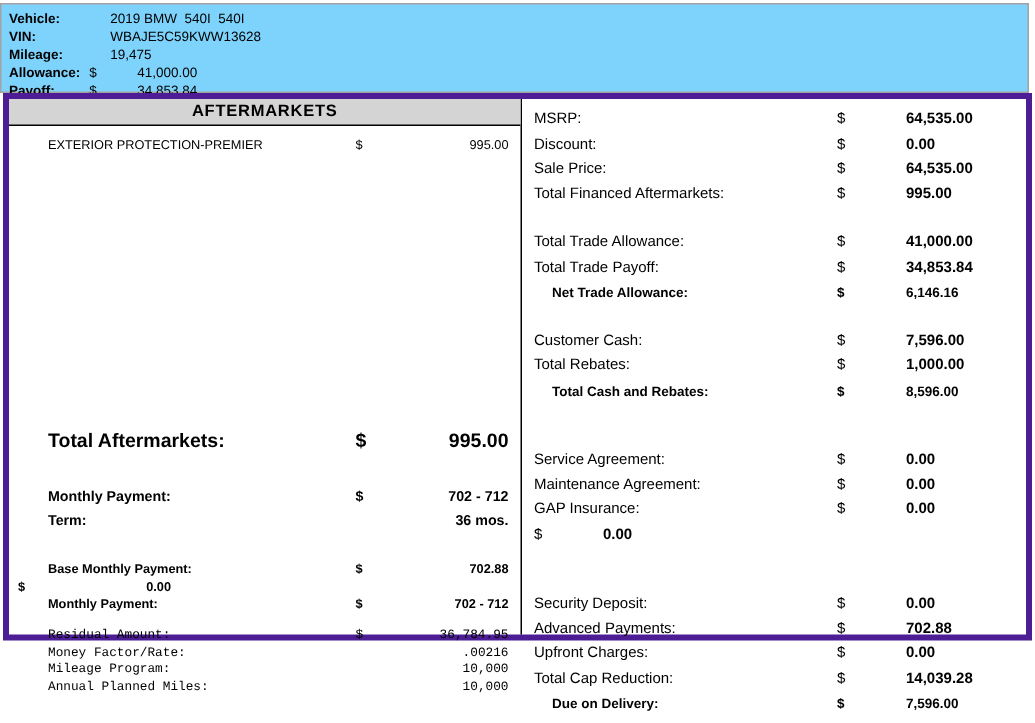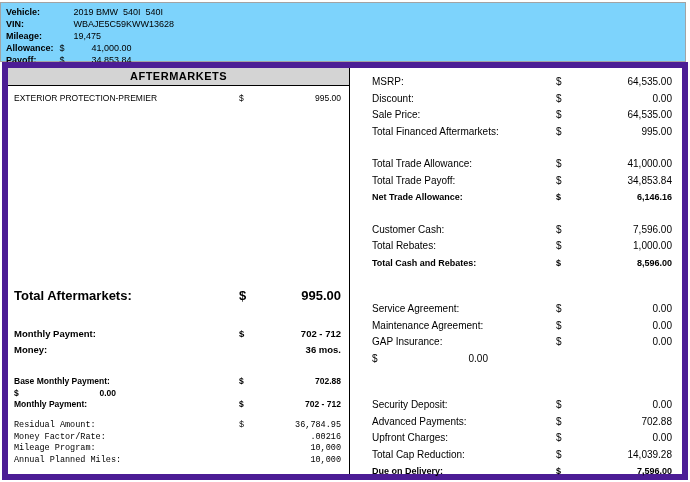--- a/index.html
+++ b/index.html
@@ -54,25 +54,24 @@
     text-align: left;
     padding-left: 18px !important;
   }
 
   
   .body-frame {
     position: absolute;
     left: 2px;
     top: 62px;
     width: 686px;
-    height: 418px;
-    border: 6px solid #4c1d95;
+    height: 365px;
+    border: 4px solid #4c1d95;
     box-sizing: border-box;
     display: flex;
-    gap: 14px;
   }
   .col-left {
     width: 342px;
     box-sizing: border-box;
     border-right: 1px solid #000;
     position: relative;
   }
   .col-right {
     flex: 1;
     box-sizing: border-box;
@@ -93,20 +92,21 @@
   .lrow {
     display: flex;
     align-items: baseline;
     font-size: 8.5px;
     padding: 0 8px 0 6px;
     line-height: 12px;
   }
   .lrow .lbl {
     flex: 1;
     white-space: nowrap;
+    margin-left: 20px;
   }
   .lrow .cur {
     width: 40px;
     text-align: left;
   }
   .lrow .amt {
     width: 62px;
     text-align: right;
   }
   .item-list {
@@ -179,25 +179,27 @@
   }
   .rrow .lbl {
     flex: 1;
   }
   .rrow .cur {
     width: 46px;
     text-align: left;
   }
   .rrow .amt {
     width: 70px;
-    text-align: right;
+    text-align: left;
+    font-weight: bold;
   }
   .rrow.bold {
     font-weight: bold;
     font-size: 9px;
+    margin-left: 12px;
   }
   .rgap { height: 16px; }
   .rgap-lg { height: 30px; }
 </style>
 </head>
 <body>
 
 <div id="page">
 
   <div class="header">
@@ -254,21 +256,21 @@
         </div>
       </div>
 
       <div class="payment-block">
         <div class="lrow big">
           <span class="lbl">Monthly Payment:</span>
           <span class="cur">$</span>
           <span class="amt">702 - 712</span>
         </div>
         <div class="lrow big">
-          <span class="lbl">Money:</span>
+          <span class="lbl">Term:</span>
           <span class="cur"></span>
           <span class="amt">36   mos.</span>
         </div>
       </div>
 
       <div class="detail-block">
         <div class="lrow">
           <span class="lbl">Base Monthly Payment:</span>
           <span class="cur">$</span>
           <span class="amt">702.88</span>

